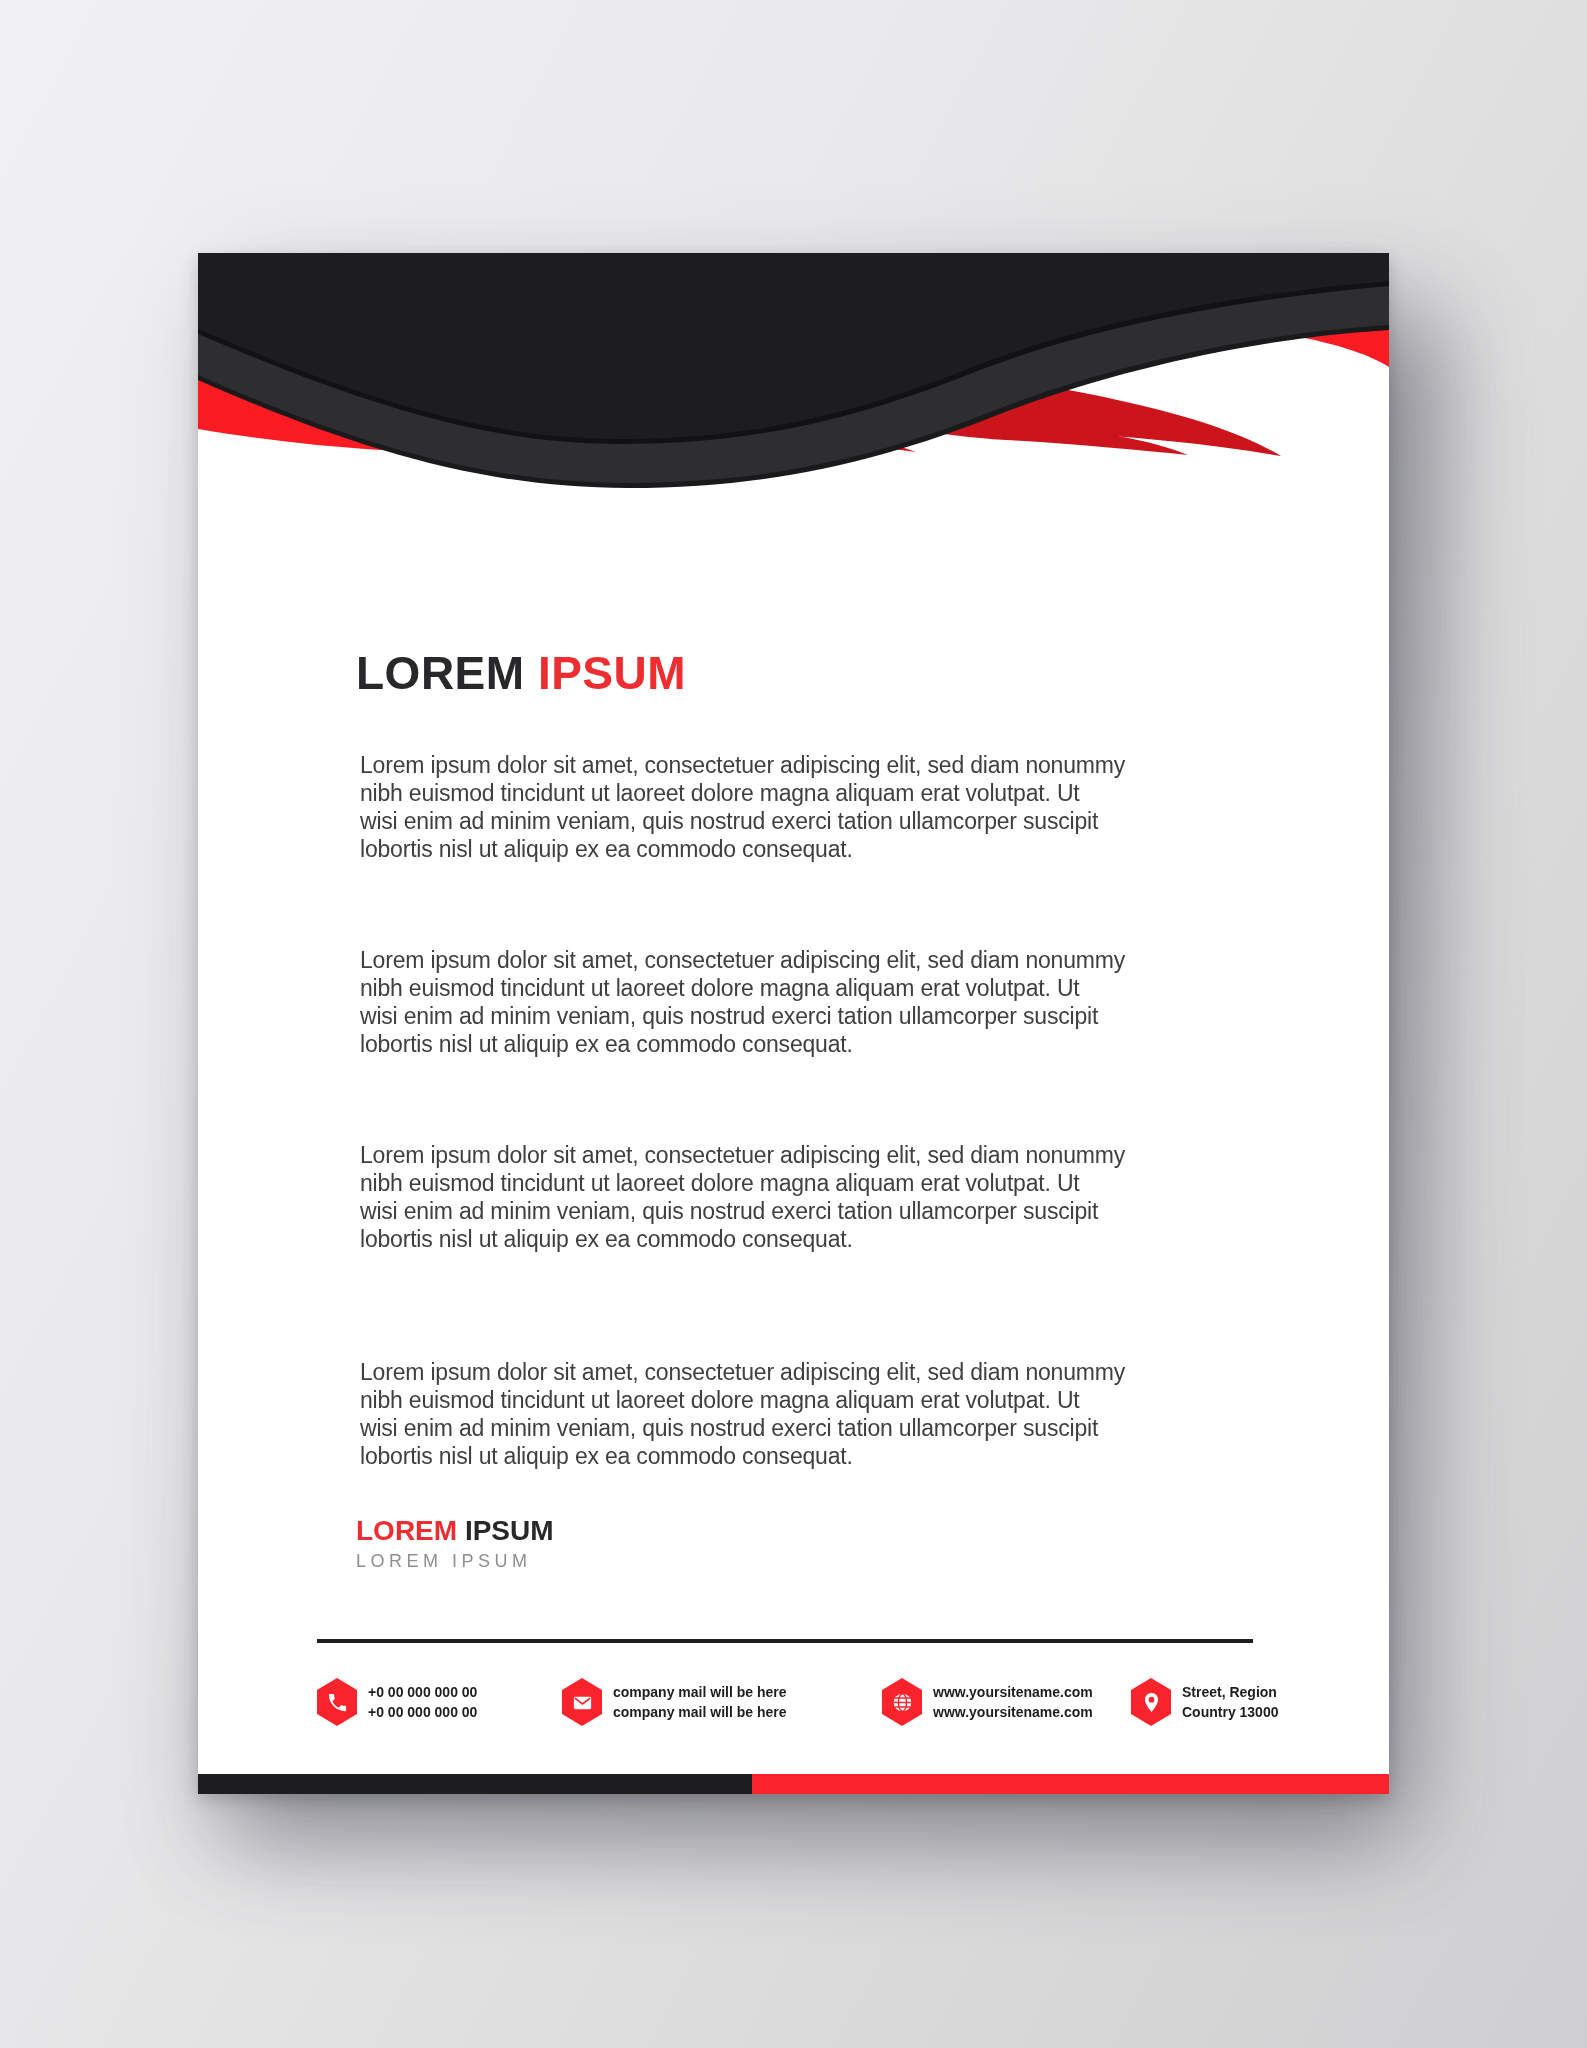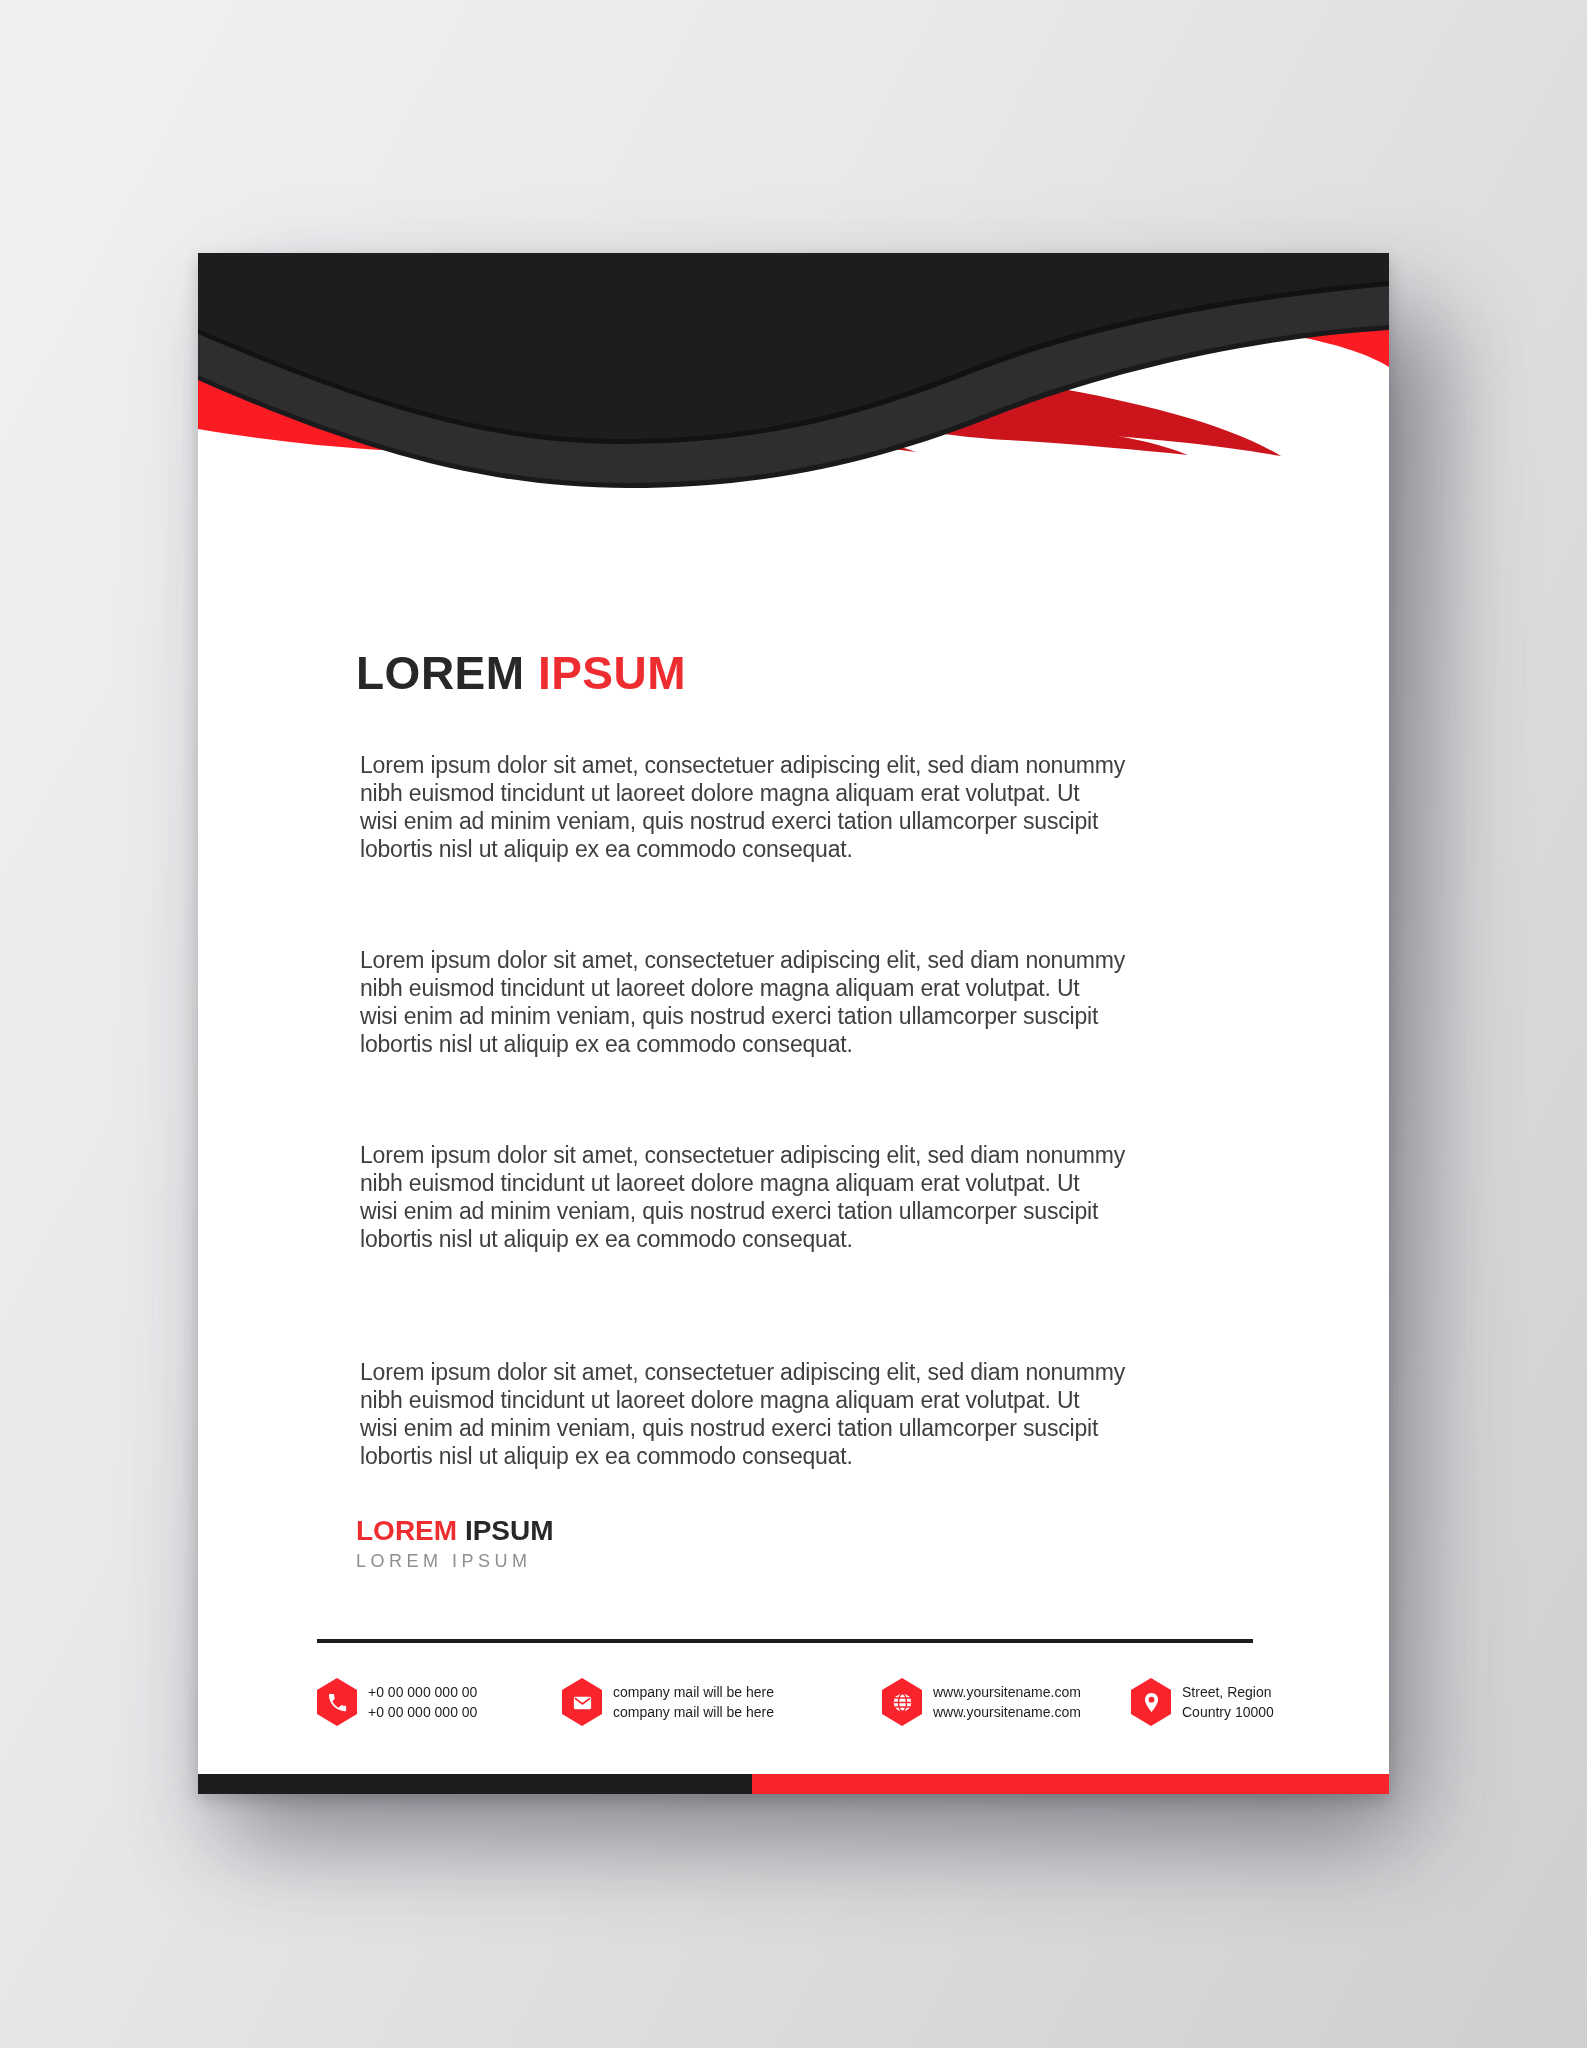--- a/index.html
+++ b/index.html
@@ -47,21 +47,21 @@
   .footer-rule { position:absolute; left:119px; top:1386px; width:936px; height:4px; background:#1e1e1e; }
 
   .footer-item { position:absolute; top:1425px; display:flex; align-items:center; gap:11px; }
   .fi-1 { left:119px; } .fi-2 { left:364px; } .fi-3 { left:647px;padding-left:37px; } .fi-4 { left:933px;justify-content:center; }
   .hexagon {
     width:40px; height:48px; background:#f9232b; flex:0 0 auto;
     clip-path:polygon(50% 0,100% 25%,100% 75%,50% 100%,0 75%,0 25%);
     display:flex; align-items:center; justify-content:center;
   }
   .hexagon svg { width:23px; height:23px; display:block; }
-  .footer-text { font-size:14px; font-weight:400; line-height:20px; color:#1e1e1e; white-space:nowrap; }
+  .footer-text { font-size:14px; font-weight:700; line-height:20px; color:#1e1e1e; white-space:nowrap; }
 
   .bottom-bar { position:absolute; left:0; top:1521px; width:1191px; height:20px; display:flex; }
   .bottom-bar .bar-black { width:554px; height:20px; background:#1d1d1f; }
   .bottom-bar .bar-red   { flex:1; height:20px; background:#f9232b; }
 </style>
 </head>
 <body>
 
 <div class="stage">
   <div class="cast-shadow"></div>
@@ -164,21 +164,21 @@
 
     <div class="footer-item fi-4">
       <span class="hexagon">
         <svg viewBox="0 0 24 24" aria-hidden="true">
           <path d="M12,2.2C8.2,2.2 5.2,5.2 5.2,9C5.2,14 12,21.8 12,21.8C12,21.8 18.8,14 18.8,9C18.8,5.2 15.8,2.2 12,2.2Z" fill="#ffffff"></path>
           <circle cx="12" cy="9" r="3" fill="#f9232b"></circle>
         </svg>
       </span>
       <div class="footer-text">
         <div>Street, Region</div>
-        <div>Country 10000</div>
+        <div>Country 13000</div>
       </div>
     </div>
 
     <div class="bottom-bar">
       <div class="bar-black"></div>
       <div class="bar-red"></div>
     </div>
 
   </div>
 </div>

